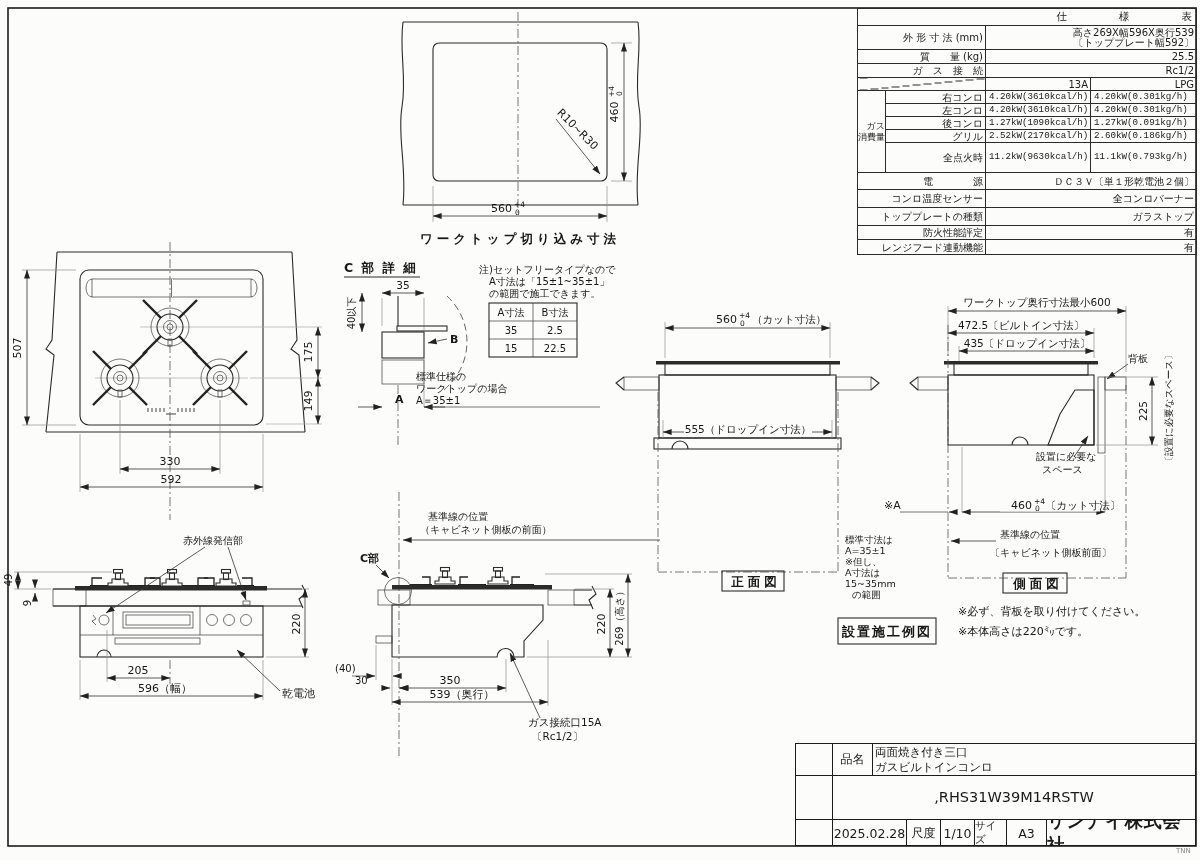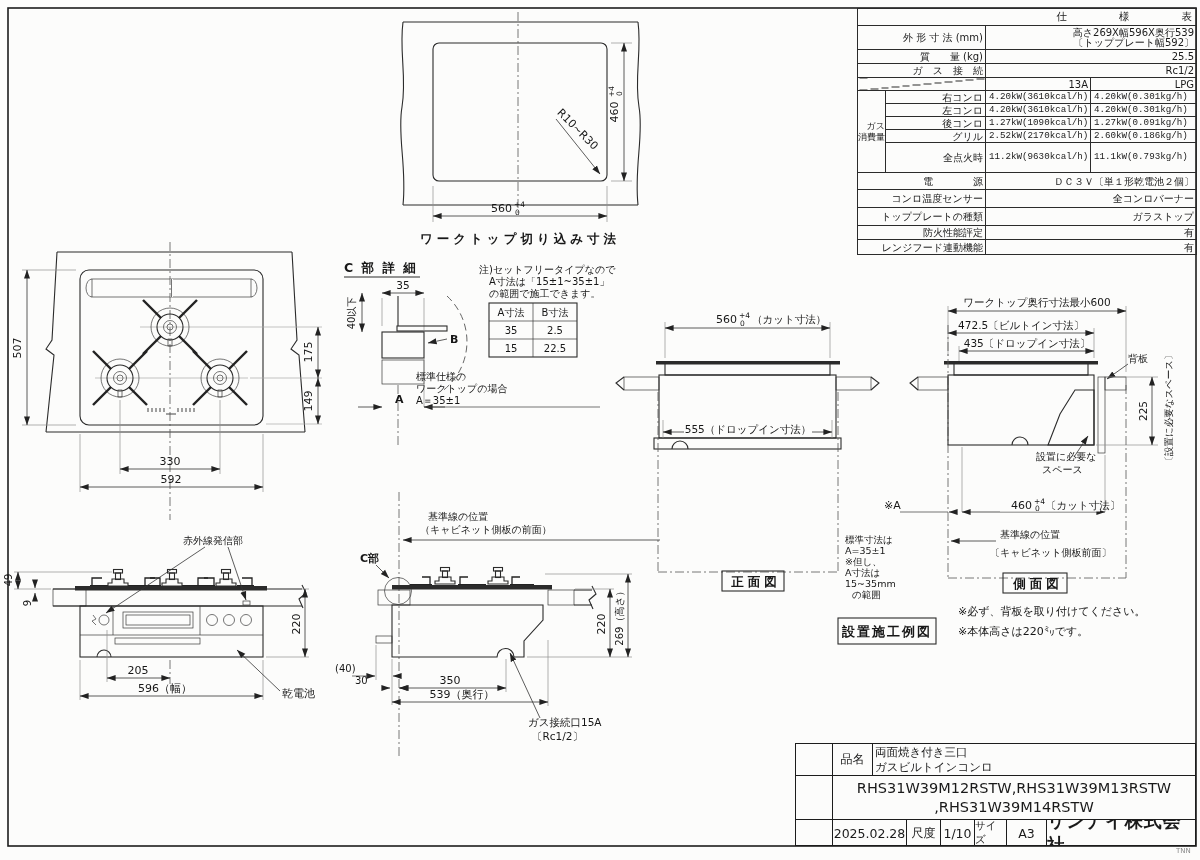--- a/index.html
+++ b/index.html
@@ -539,21 +539,20 @@
     <div class="c lab" style="width:36px">名称</div>
     <div class="c lab" style="width:40px">品名</div>
     <div class="c prod" style="flex:1">
       <div>両面焼き付き三口</div>
           <div>ガスビルトインコンロ</div>
     </div>
   </div>
   <div class="row r2" style="height:44px">
     <div class="c lab" style="width:36px">型式</div>
     <div class="c model" style="flex:1">
-      <div>RHS31W39M12RSTW,RHS31W39M13RSTW</div>
           <div>,RHS31W39M14RSTW</div>
     </div>
   </div>
   <div class="row r3" style="height:27px">
     <div class="c lab" style="width:36px">作成</div>
     <div class="c dt" style="width:74px">2025.02.28</div>
     <div class="c lab" style="width:34px">尺度</div>
     <div class="c dt" style="width:34px">1/10</div>
     <div class="c lab" style="width:32px;font-size:10.5px">サイズ</div>
     <div class="c dt" style="width:40px">A3</div>

